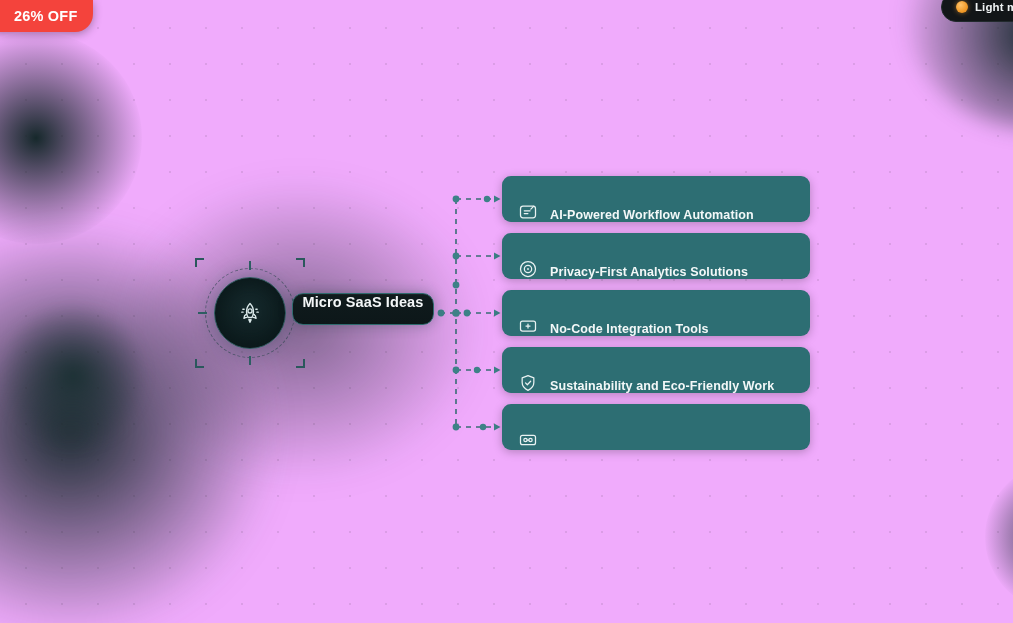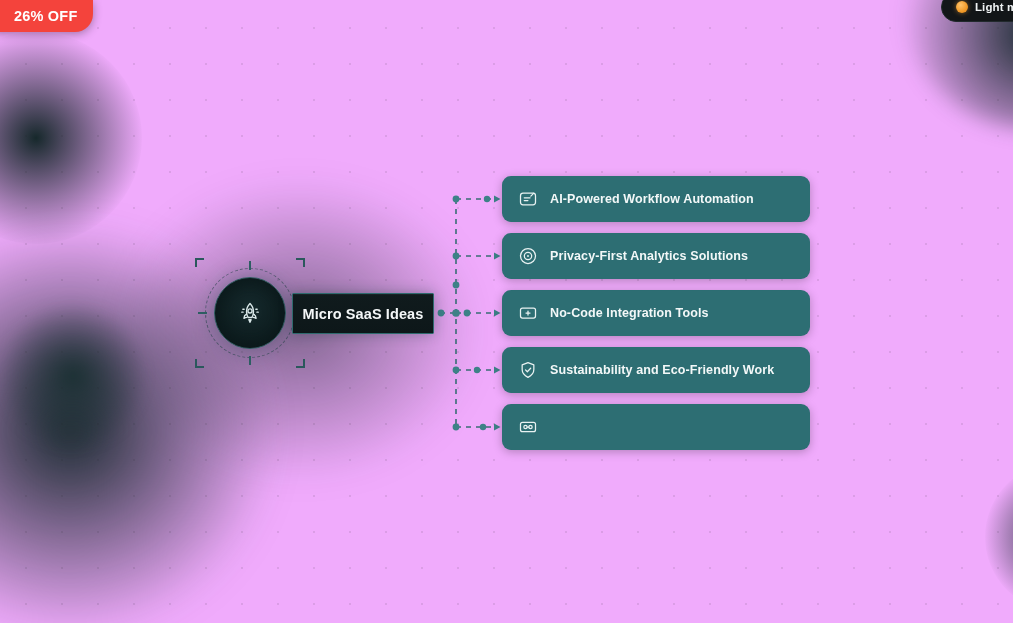--- a/index.html
+++ b/index.html
@@ -164,43 +164,43 @@
   .hub-icon{
     position:absolute; left:0; top:0;
     width:72px; height:72px;
     display:flex; align-items:center; justify-content:center;
   }
 
   
   .root-node{
     position:absolute;
     left:292px; top:293px;
-    width:142px; height:41px;
+    width:142px; height:32px;
     border:1px solid #2f6a6e;
-    border-radius:1px;
+    border-radius:11px;
     background:linear-gradient(180deg,#101b1d 0%,#0d1719 100%);
-    display:flex; align-items:center; justify-content:center;
+    display:flex; justify-content:center;
     box-shadow:0 0 14px #0f2c2f55, inset 0 1px 0 #ffffff0a;
   }
   .root-node .root-label{
     color:#f4f7f8;
     font-size:14.5px;
     font-weight:bold;
     letter-spacing:.1px;
     white-space:nowrap;
   }
 
   
   .branch{
     position:absolute;
     left:502px;
     width:308px; height:46px;
     background:#2d6e73;
     border-radius:9px;
-    display:flex; align-items:center;
+    display:flex; align-items:flex-end;
     padding-left:16px;
     gap:12px;
     box-shadow:0 2px 10px #00000040;
   }
   .branch .bicon{
     width:20px; height:20px; flex:none;
     display:flex; align-items:center; justify-content:center;
     color:#e9f2f2;
   }
   .branch .blabel{

